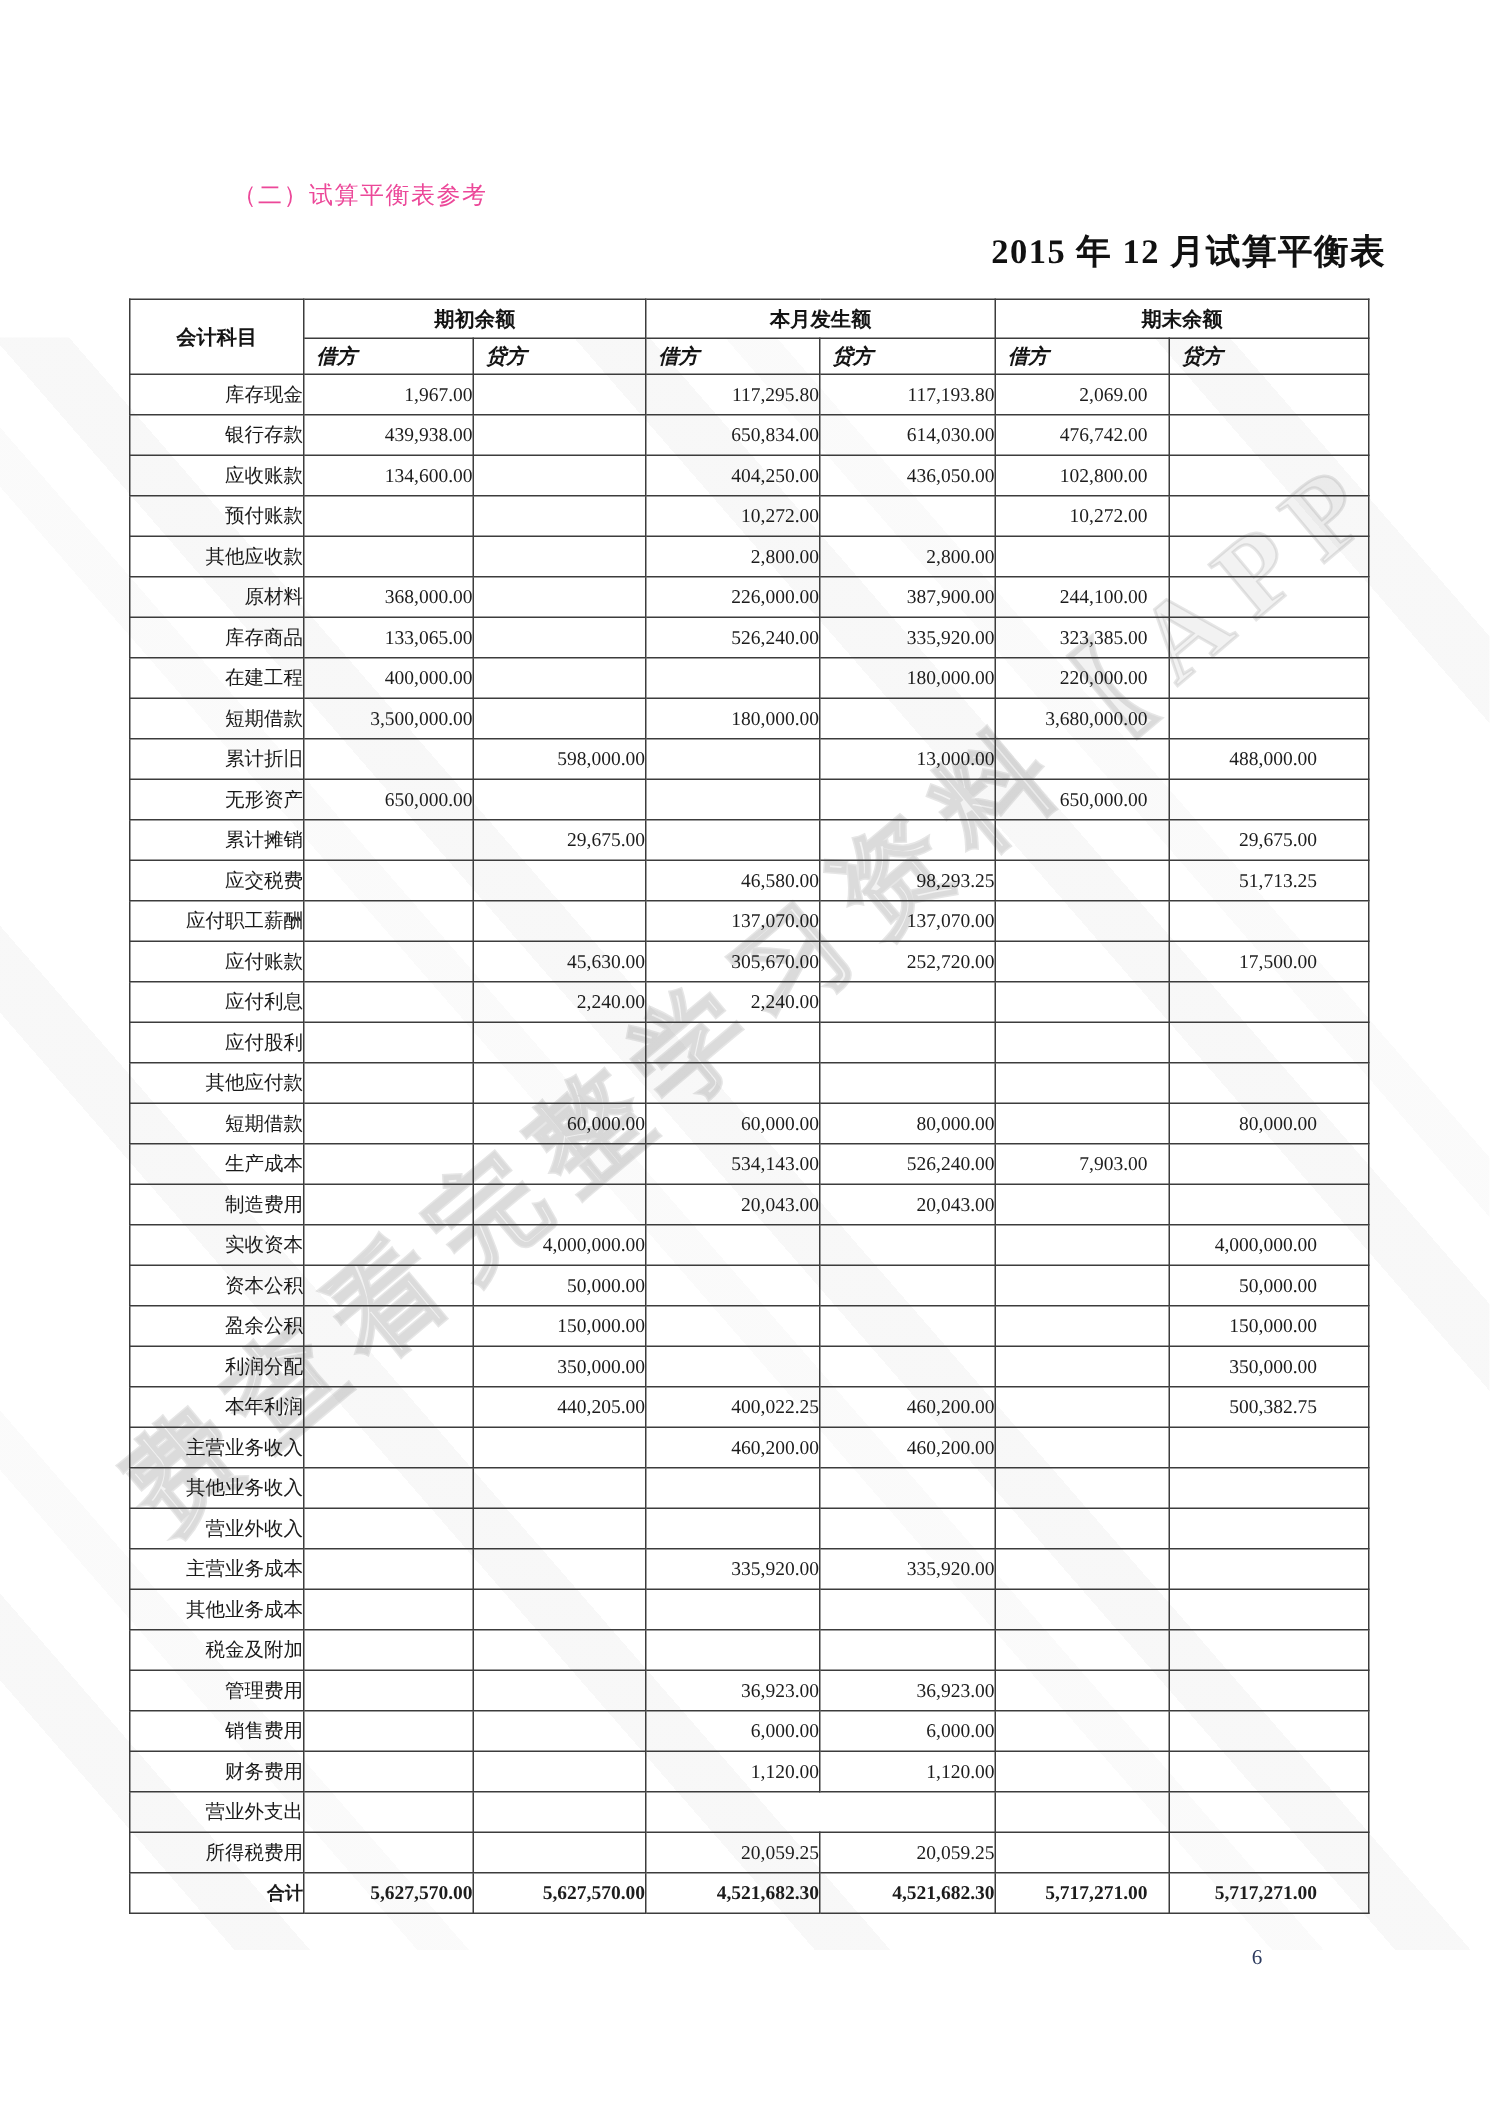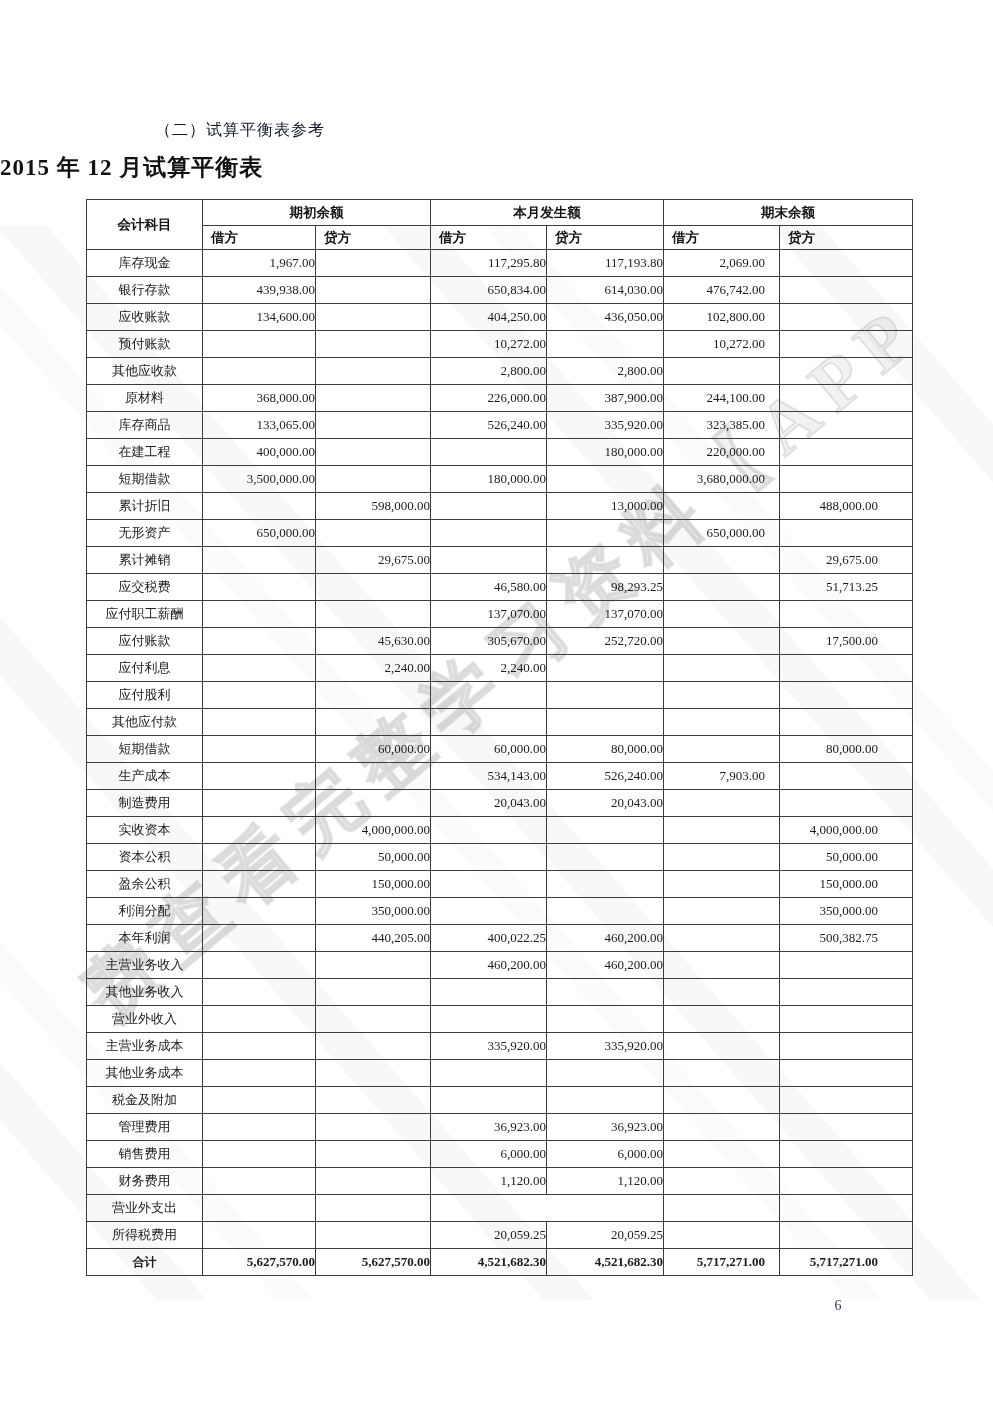--- a/index.html
+++ b/index.html
@@ -26,46 +26,46 @@
     position:absolute;left:95px;top:955px;
     transform:rotate(-40deg);transform-origin:0 50%;
     font-size:74px;font-weight:700;letter-spacing:14px;white-space:nowrap;
     color:rgba(130,130,130,0.10);
     -webkit-text-stroke:2px rgba(130,130,130,0.20);
     pointer-events:none;
   }
   
   .section-heading{
     position:absolute;left:155px;top:120px;
-    font-size:16px;letter-spacing:1px;color:#0f172a;
+    font-size:16px;letter-spacing:1px;color:#ec4899;
   }
   .doc-title{
     position:absolute;left:0;top:152px;width:924px;margin:0;
-    text-align:left;font-size:23px;font-weight:700;color:#111;
+    text-align:right;font-size:23px;font-weight:700;color:#111;
     letter-spacing:1px;
   }
   
   table.tb{
     position:absolute;left:86px;top:199px;width:826px;
     border-collapse:collapse;table-layout:fixed;
     background:transparent;
   }
   table.tb th,table.tb td{
     border:1px solid #3c3c3c;padding:0;overflow:hidden;white-space:nowrap;
   }
   table.tb th{
     font-family:"Liberation Sans","DejaVu Sans",sans-serif;
     font-weight:700;font-size:13.5px;color:#141414;background:transparent;
   }
   tr.grp-row th{height:25px;text-align:center;}
-  tr.sub-row th{height:23px;text-align:left;padding-left:8px;}
+  tr.sub-row th{height:23px;text-align:left;padding-left:8px;font-style:italic;}
   th.acct-h{text-align:center;vertical-align:middle;}
   table.tb td{height:26px;font-size:13px;}
   td.acct{
-    text-align:center;padding-left:5px;font-size:13.5px;color:#1a1a1a;
+    text-align:right;padding-left:5px;font-size:13.5px;color:#1a1a1a;
   }
   td.val{text-align:right;padding-right:10px;}
   td.val.c4{padding-right:14px;}
   td.val.c5{padding-right:34px;}
   tr.total td{font-weight:700;}
   tr.total td.acct{
     font-family:"Liberation Sans","DejaVu Sans",sans-serif;font-size:12px;
   }
   
   .page-number{

